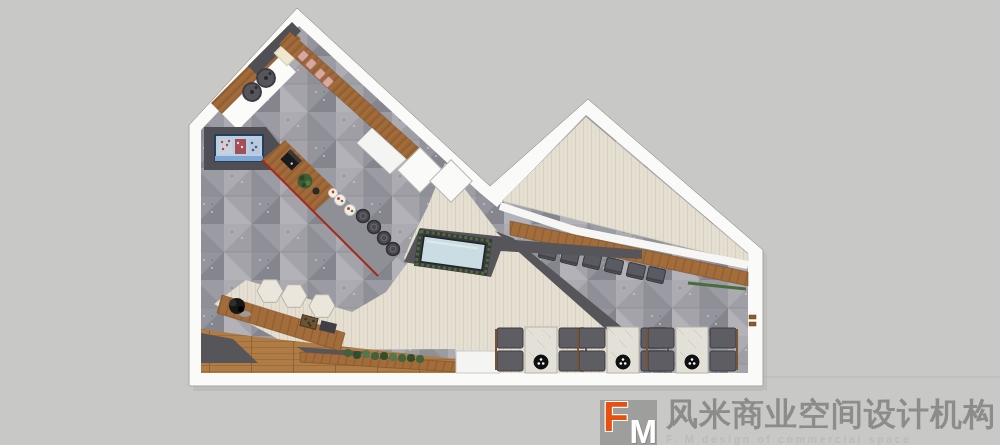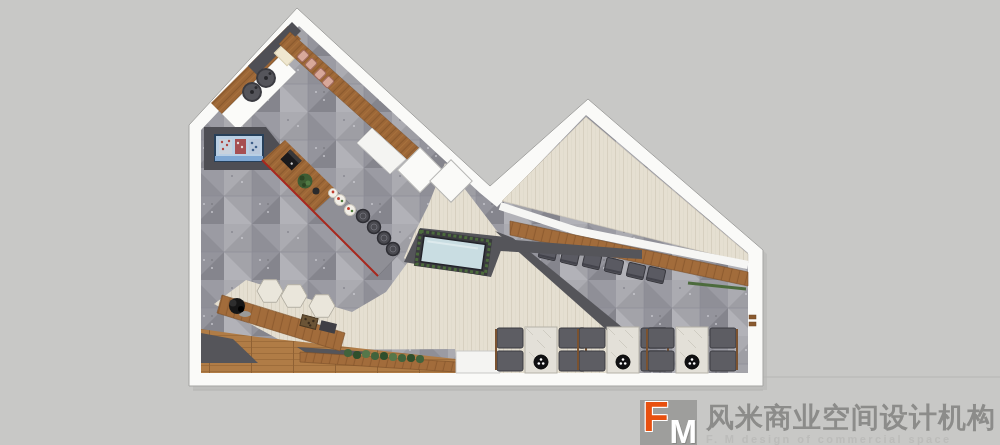--- a/index.html
+++ b/index.html
@@ -31,21 +31,21 @@
     color:var(--accent-orange);
     text-shadow:-1px -1px 0 #fff,1px -1px 0 #fff,-1px 1px 0 #fff,1px 1px 0 #fff;
   }
   .fm-m{
     position:absolute;right:0;bottom:-3px;
     font-size:33px;font-weight:bold;line-height:1;color:#fff;
     text-shadow:1px 1px 0 #8a8a88;
   }
   .logo-text{display:flex;flex-direction:column;justify-content:flex-end;padding-bottom:0;}
   .logo-zh{
-    font-size:28px;font-weight:bold;color:var(--text-zh);
+    font-size:32px;font-weight:bold;color:var(--text-zh);
     letter-spacing:1px;line-height:1.05;white-space:nowrap;
     font-family:Liberation Sans, sans-serif;
   }
   .logo-en{
     font-size:11px;font-weight:bold;color:var(--text-en);
     letter-spacing:2.4px;white-space:nowrap;margin-top:1px;
   }
 </style>
 </head>
 <body>

